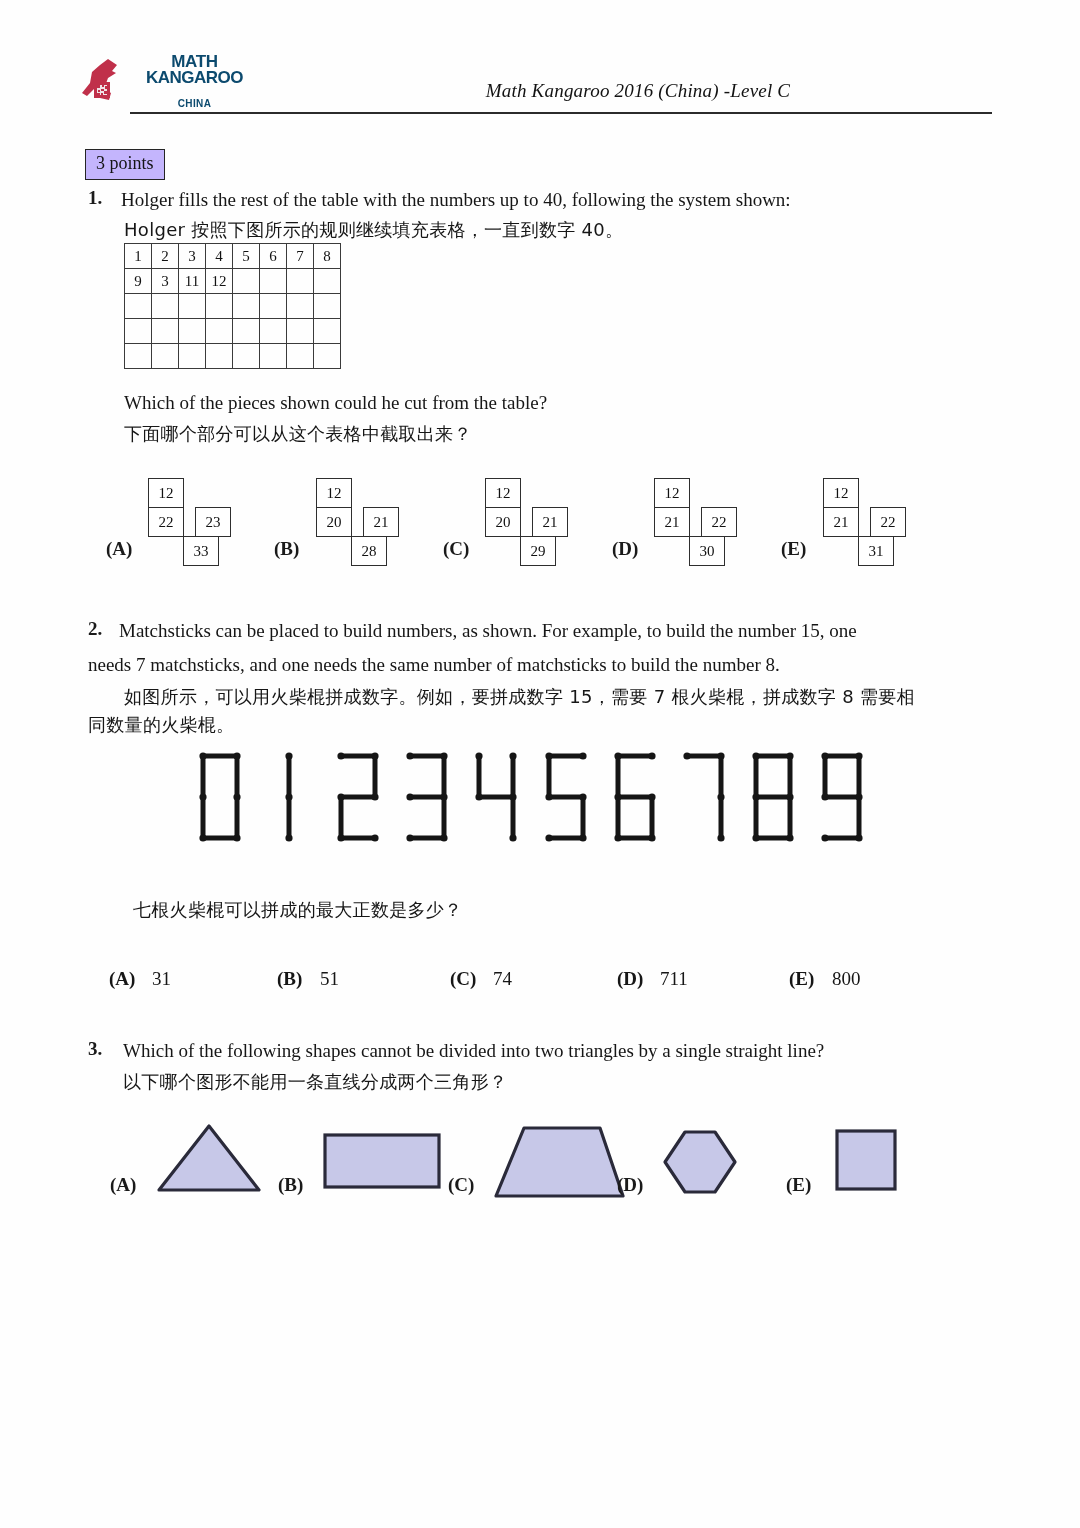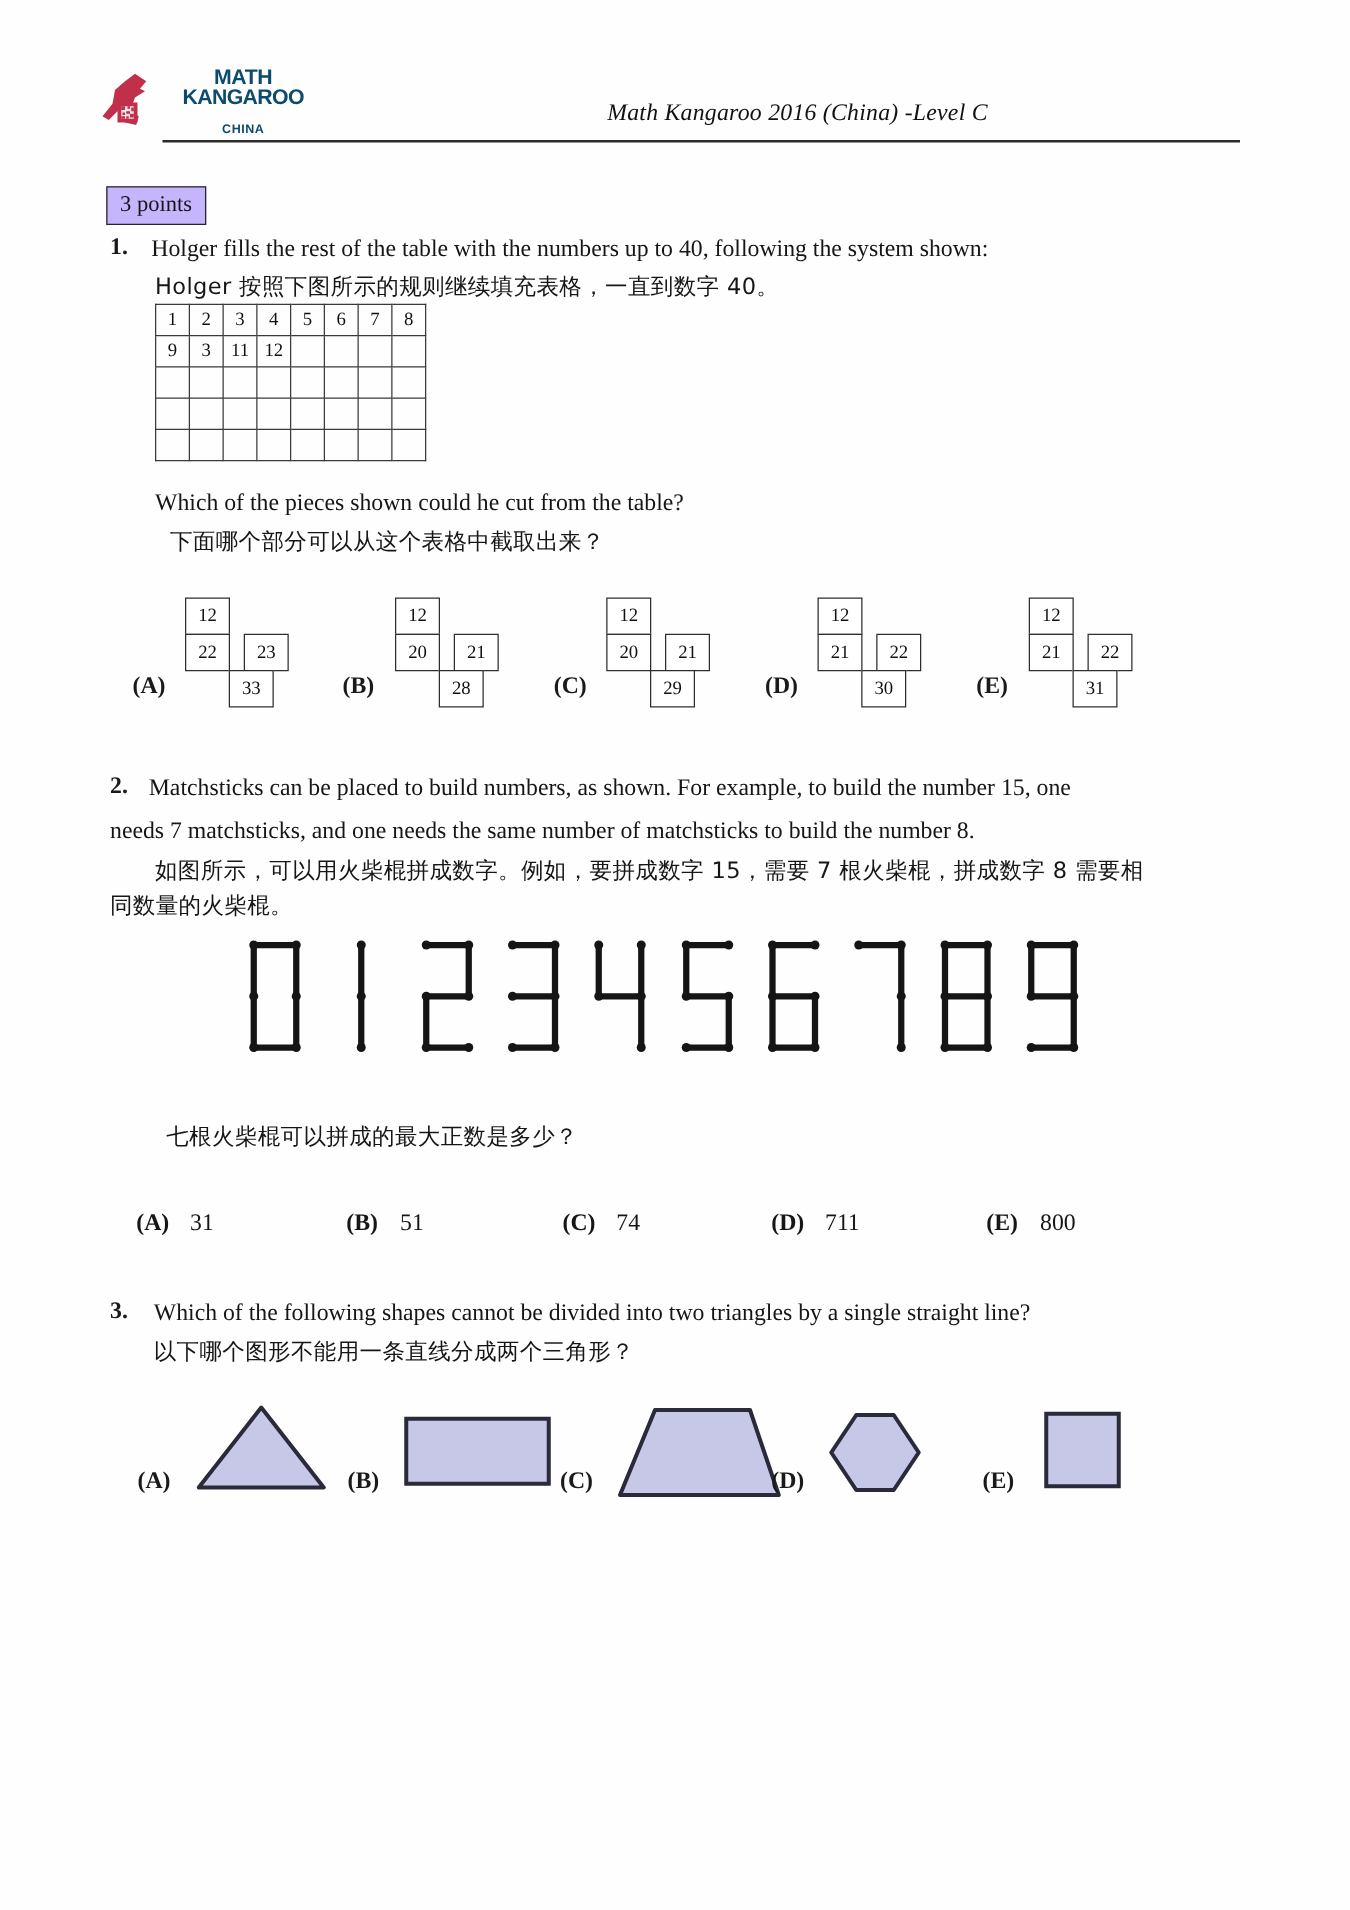--- a/index.html
+++ b/index.html
@@ -276,21 +276,21 @@
           <td></td>
       <td></td>
           <td></td>
       <td></td>
           <td></td>
     </tr>
   </tbody>
     </table>
 
   <div class="q-line" style="left:124px; top:390px;">Which of the pieces shown could he cut from the table?</div>
-  <div class="q-line cn" style="left:124px; top:421px;margin-left:12px;">下面哪个部分可以从这个表格中截取出来？</div>
+  <div class="q-line cn" style="left:124px; top:421px;">下面哪个部分可以从这个表格中截取出来？</div>
 
   <div class="piece-group" style="left:106px;">
     <div class="piece-label">(A)</div>
     <div class="piece">
       <div class="pcell r0c0">12</div>
       <div class="pcell r1c0">22</div>
       <div class="pcell r1c1">23</div>
       <div class="pcell r2c1">33</div>
     </div>
   </div>

